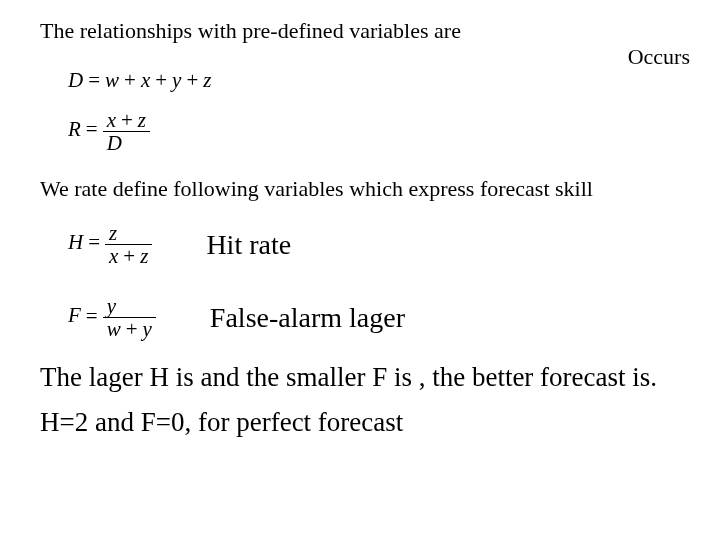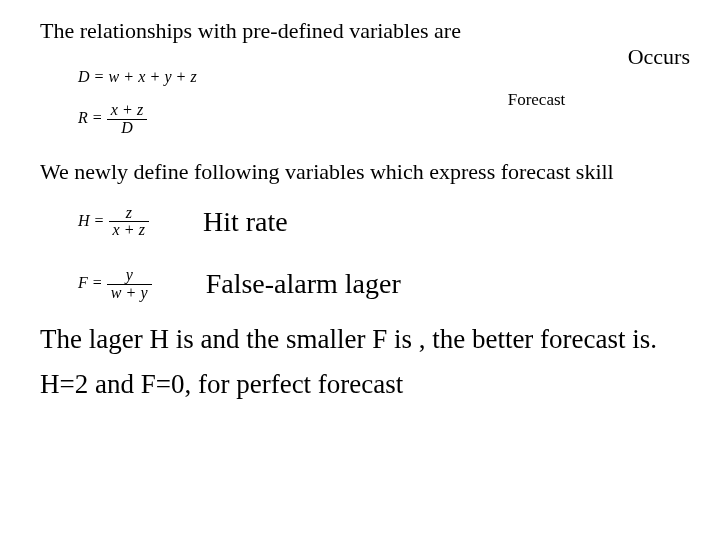--- a/index.html
+++ b/index.html
@@ -9,23 +9,23 @@
     background: #ffffff;
     font-family: "Times New Roman", Times, serif;
     color: #000000;
     padding: 18px 30px 18px 40px;
     position: relative;
   }
   .line { font-size: 22px; }
   .row-top { display: flex; align-items: flex-start; }
   .eqs-top { display: flex; flex-direction: column; gap: 16px; padding-top: 24px; padding-left: 28px; }
   .eq-img { display: inline-block; }
-  .eq { font-family: "Times New Roman", serif; font-style: italic; font-size: 16px; margin-left: 10px; }
+  .eq { font-family: "Times New Roman", serif; font-style: italic; font-size: 21px; }
   .eq .op { font-style: normal; padding: 0 5px; }
-  .frac { display: inline-block; vertical-align: middle; text-align: center; }
+  .frac { display: inline-block; vertical-align: middle; }
   .frac .num, .frac .den { display: block; padding: 0 4px; line-height: 1.05; }
   .frac .den { border-top: 1.2px solid #000; }
   .occurs-block { margin-left: auto; padding-top: 0; }
   .occurs-title { text-align: center; font-size: 22px; margin-bottom: 6px; padding-left: 120px; }
   .table-row { display: flex; align-items: flex-start; }
   .forecast-label { font-size: 17px; padding-top: 14px; padding-right: 18px; }
   table.ct { border-collapse: collapse; }
   table.ct td, table.ct th { border: 1.2px solid #000080; padding: 2px 12px; font-size: 17px; text-align: left; }
   table.ct th { font-weight: bold; color: #000080; font-family: "Times New Roman", serif; }
   table.ct td.var { color: #000080; font-weight: bold; }
@@ -48,27 +48,26 @@
       <span>D</span><span class="op">=</span><span>w</span><span class="op">+</span><span>x</span><span class="op">+</span><span>y</span><span class="op">+</span><span>z</span>
     </div>
     <div class="eq eq-img">
       <span>R</span><span class="op">=</span><span class="frac"><span class="num"><span>x</span><span class="op">+</span><span>z</span></span><span class="den">D</span></span>
     </div>
   </div>
 
   <div class="occurs-block">
     <div class="occurs-title">Occurs</div>
     <div class="table-row">
-      <div class="forecast-label">Forecast</div>
     </div>
   </div>
 </div>
 
 <div class="spacer-md"></div>
-<div class="line">We newly define following variables which express forecast skill</div>
+<div class="line">We rate define following variables which express forecast skill</div>
 
 <div class="mid-block">
   <div class="mid-row">
     <div class="eq eq-img">
       <span>H</span><span class="op">=</span><span class="frac"><span class="num">z</span><span class="den"><span>x</span><span class="op">+</span><span>z</span></span></span>
     </div>
     <div class="lbl">Hit rate</div>
   </div>
   <div class="mid-row">
     <div class="eq eq-img">

